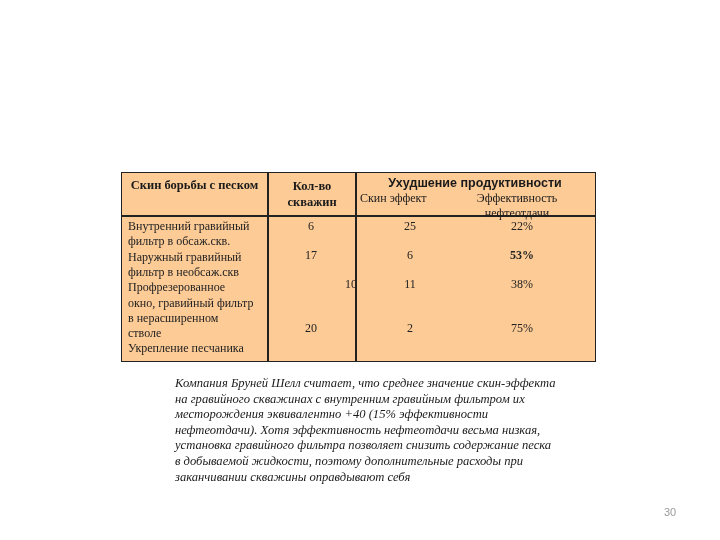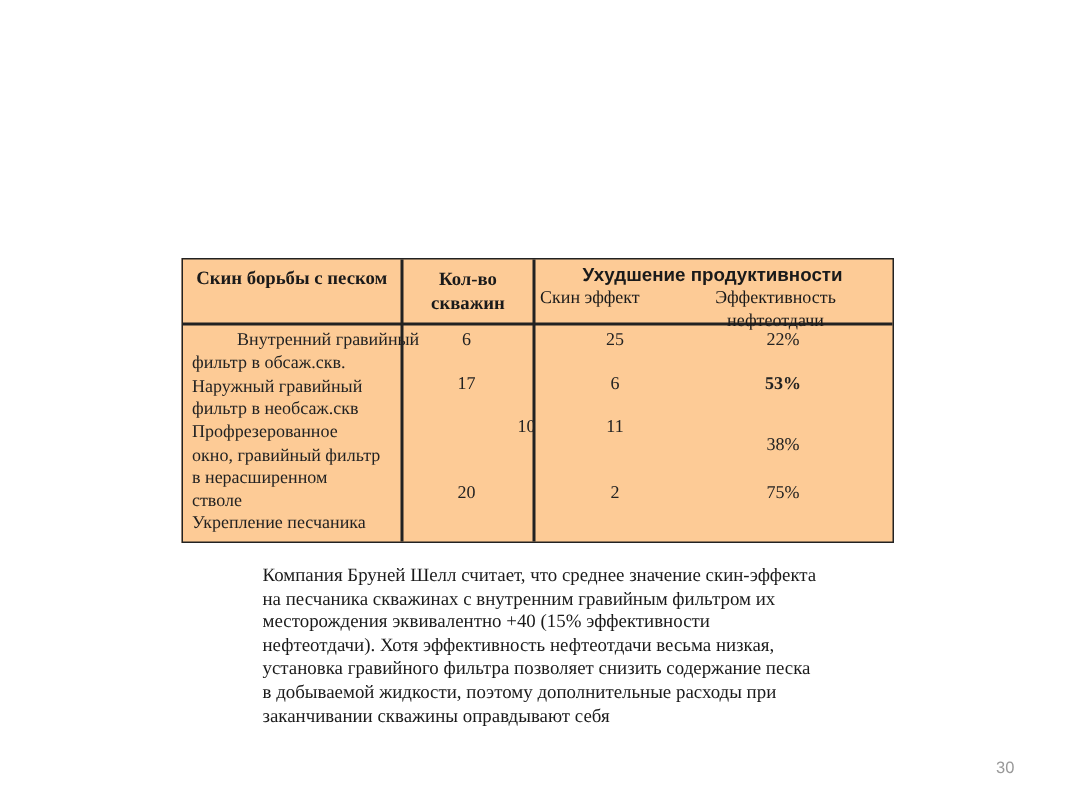--- a/index.html
+++ b/index.html
@@ -15,70 +15,70 @@
   .hline { position:absolute; left:0; right:0; height:1.5px; background:#222; }
   .cell { position:absolute; font-size:12px; line-height:15px; }
   .hdr { font-weight:bold; text-align:center; font-size:12.5px; }
   .hdr-sans { font-family:"Liberation Sans", "DejaVu Sans", sans-serif; font-weight:bold; }
   .method { left:6px; width:140px; font-size:12px; line-height:15.5px; color:#222; }
   .num { text-align:center; font-size:12px; color:#222; }
   .para {
     position:absolute; left:175px; top:376px; width:400px;
     font-size:12.6px; line-height:15.6px; color:#1a1a1a;
   }
-  .para p { margin:0; }
+  .para p { margin:0;font-style:italic; }
   .page-num {
     position:absolute; left:664px; top:506px; font-size:11px; color:#9a9a9a;
     font-family:"Liberation Sans", "DejaVu Sans", sans-serif;
   }
 </style>
 </head>
 <body>
 
 <div class="table-wrap">
   <div class="vline" style="left:145px;"></div>
   <div class="vline" style="left:233px;"></div>
   <div class="hline" style="top:42px;"></div>
 
   <div class="cell hdr" style="left:0; width:145px; top:5px;">Скин борьбы с песком</div>
   <div class="cell hdr" style="left:160px; width:60px; top:5px; line-height:16px;">Кол-во скважин</div>
   <div class="cell hdr-sans" style="left:233px; width:240px; top:3px; text-align:center; font-size:12.5px;">Ухудшение продуктивности</div>
   <div class="cell" style="left:238px; width:110px; top:18px; text-align:left; font-size:12px;">Скин эффект</div>
   <div class="cell" style="left:345px; width:100px; top:18px; text-align:center; font-size:12px;">Эффективность нефтеотдачи</div>
 
-  <div class="cell method" style="top:46px;margin-left:30px;">Внутренний гравийный</div>
+  <div class="cell method" style="top:46px;">Внутренний гравийный</div>
   <div class="cell method" style="top:61px;">фильтр в обсаж.скв.</div>
   <div class="cell method" style="top:77px;">Наружный гравийный</div>
   <div class="cell method" style="top:92px;">фильтр в необсаж.скв</div>
   <div class="cell method" style="top:107px;">Профрезерованное</div>
   <div class="cell method" style="top:123px;">окно, гравийный фильтр</div>
   <div class="cell method" style="top:138px;">в нерасширенном</div>
   <div class="cell method" style="top:153px;">стволе</div>
   <div class="cell method" style="top:168px;">Укрепление песчаника</div>
 
   <div class="cell num" style="left:145px; width:88px; top:46px;">6</div>
   <div class="cell num" style="left:233px; width:110px; top:46px;">25</div>
   <div class="cell num" style="left:355px; width:90px; top:46px;">22%</div>
 
   <div class="cell num" style="left:145px; width:88px; top:75px;">17</div>
   <div class="cell num" style="left:233px; width:110px; top:75px;">6</div>
   <div class="cell num" style="left:355px; width:90px; top:75px;font-weight:bold;">53%</div>
 
   <div class="cell num" style="left:145px; width:88px; top:104px;padding-left:40px;">10</div>
   <div class="cell num" style="left:233px; width:110px; top:104px;">11</div>
-  <div class="cell num" style="left:355px; width:90px; top:116px;">38%</div>
+  <div class="cell num" style="left:355px; width:90px; top:104px;">38%</div>
 
   <div class="cell num" style="left:145px; width:88px; top:148px;font-family:Liberation Serif, serif;">20</div>
   <div class="cell num" style="left:233px; width:110px; top:148px;">2</div>
   <div class="cell num" style="left:355px; width:90px; top:148px;">75%</div>
 </div>
 
 <div class="para">
   <p>Компания Бруней Шелл считает, что среднее значение скин-эффекта</p>
-  <p>на песчаника скважинах с внутренним гравийным фильтром их</p>
+  <p>на гравийного скважинах с внутренним гравийным фильтром их</p>
   <p>месторождения эквивалентно +40 (15% эффективности</p>
   <p>нефтеотдачи). Хотя эффективность нефтеотдачи весьма низкая,</p>
   <p>установка гравийного фильтра позволяет снизить содержание песка</p>
   <p>в добываемой жидкости, поэтому дополнительные расходы при</p>
   <p>заканчивании скважины оправдывают себя</p>
 </div>
 
 <div class="page-num">30</div>
 
 </body></html>

